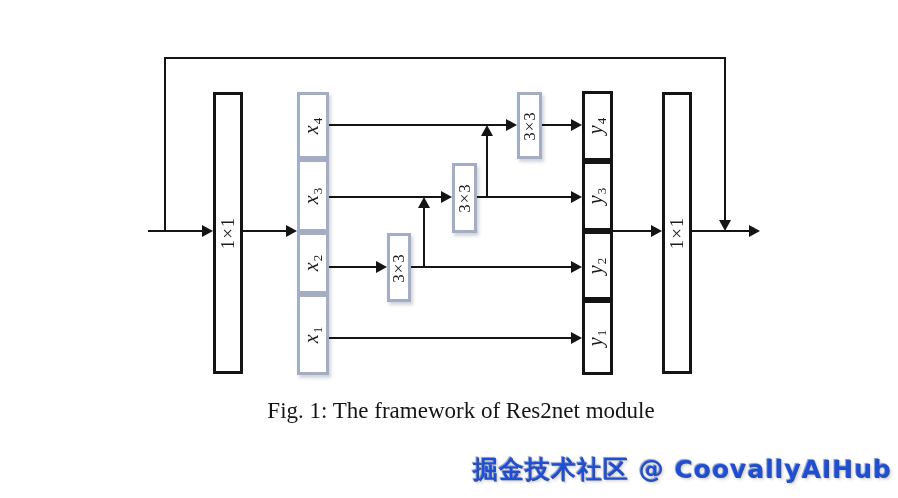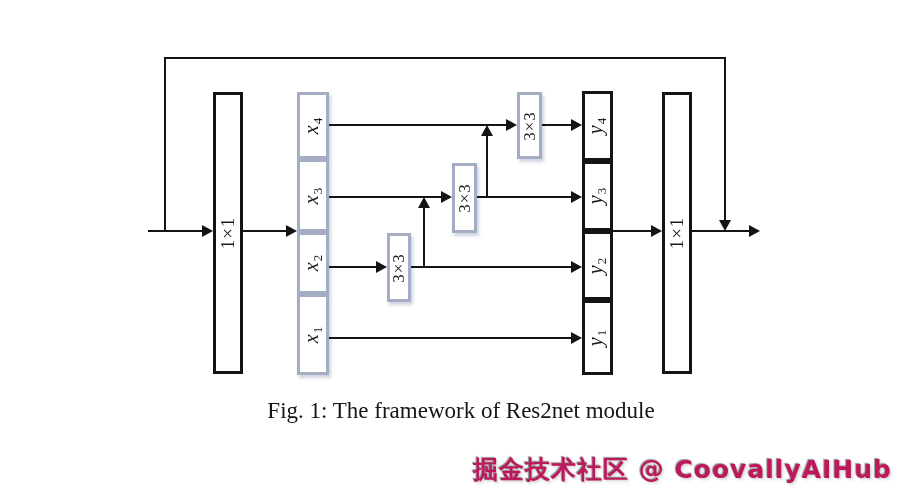--- a/index.html
+++ b/index.html
@@ -25,21 +25,21 @@
   .rot{transform:rotate(-90deg);white-space:nowrap;display:block;}
   .conv-label{font-size:19px;color:#1b1b1b;letter-spacing:1px;}
   .k-label{font-size:17px;color:#1b1b1b;letter-spacing:1px;}
   .var-label{font-size:20px;font-style:italic;color:#1b1b1b;}
   .var-label .sub{font-size:13px;font-style:normal;vertical-align:-4px;margin-left:1px;}
   
   .caption{position:absolute;left:12px;top:398px;width:898px;text-align:center;font-size:23px;color:#151515;}
   
   .watermark{
     position:absolute;right:6px;top:453px;font-family:"DejaVu Sans","Liberation Sans",sans-serif;
-    font-size:25px;font-weight:bold;color:#be185d;
+    font-size:25px;font-weight:bold;color:#1d4ed8;
     text-shadow:-1px -1px 1px rgba(110,110,110,.75), 1px 1px 1px rgba(200,200,200,.5), 2px 2px 3px rgba(170,170,170,.35);
     letter-spacing:1px;
   }
 </style>
 </head>
 <body>
 
 <div id="canvas">
 
   <div class="hline" style="left:148px;top:230px;width:56px;"></div>

